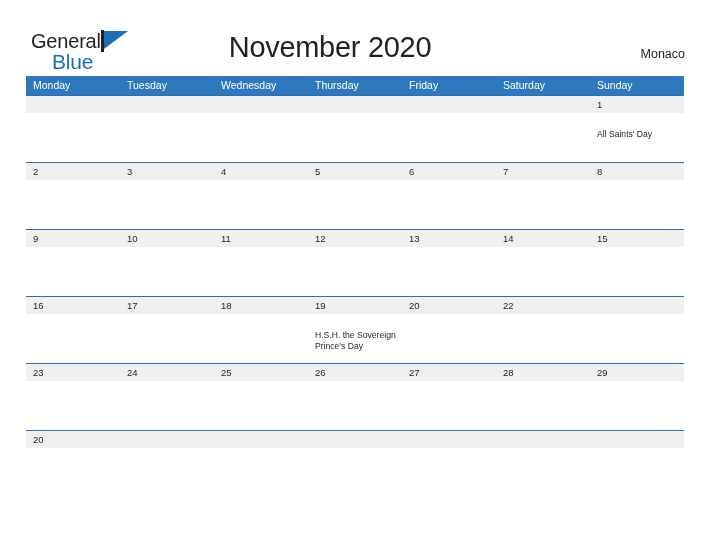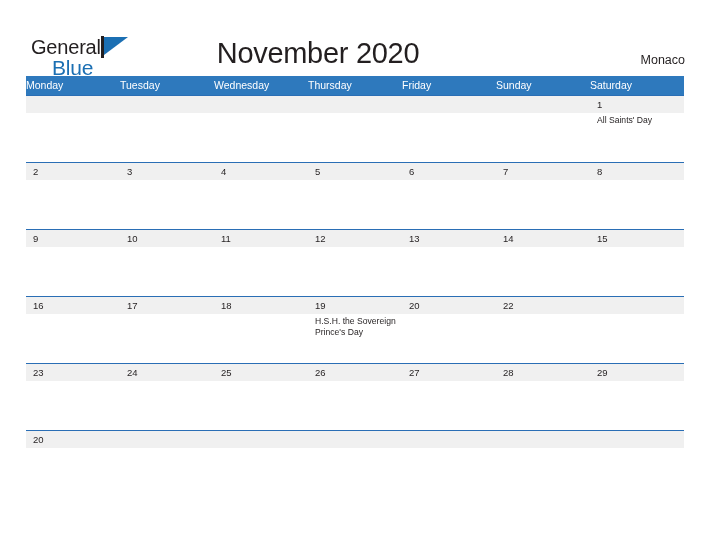--- a/index.html
+++ b/index.html
@@ -21,21 +21,20 @@
     height: 550px;
   }
 
   
   .header {
     position: absolute;
     left: 0;
     top: 0;
     width: 712px;
     height: 76px;
-    margin-top: 6px;
   }
 
   .logo {
     position: absolute;
     left: 31px;
     top: 30px;
     width: 95px;
     height: 46px;
   }
   .logo-row1 {
@@ -86,21 +85,21 @@
     font-weight: 400;
     color: #1b6fb3;
     letter-spacing: -0.2px;
     line-height: 24px;
     padding-right: 12px;
     box-sizing: border-box;
   }
 
   .title {
     position: absolute;
-    left: 0;
+    left: 12px;
     top: 31px;
     width: 636px;
     text-align: center;
     font-size: 29px;
     font-weight: 400;
     color: #231f20;
     letter-spacing: -0.3px;
   }
 
   .region {
@@ -122,20 +121,21 @@
 
   .weekday-row {
     display: flex;
     width: 658px;
     height: 19px;
     background: #2e79bd;
   }
   .weekday-cell {
     width: 94px;
     box-sizing: border-box;
+    padding-left: 7px;
     color: #ffffff;
     font-size: 10.5px;
     line-height: 19px;
     font-weight: 400;
     white-space: nowrap;
     overflow: hidden;
   }
 
   .week-row {
     width: 658px;
@@ -166,21 +166,21 @@
     line-height: 14px;
     color: #231f20;
     font-weight: 400;
     height: 15px;
   }
   .day-event {
     font-size: 8.6px;
     line-height: 11.2px;
     color: #231f20;
     padding-right: 6px;
-    padding-top: 2px;
+    padding-top: 16px;
     word-wrap: break-word;
   }
 </style>
 </head>
 <body>
 
 <div class="page">
 
   <div class="header">
 
@@ -201,22 +201,22 @@
   </div>
 
   <div class="calendar">
 
     <div class="weekday-row">
       <div class="weekday-cell">Monday</div>
       <div class="weekday-cell">Tuesday</div>
       <div class="weekday-cell">Wednesday</div>
       <div class="weekday-cell">Thursday</div>
       <div class="weekday-cell">Friday</div>
+      <div class="weekday-cell">Saturday</div>
       <div class="weekday-cell">Sunday</div>
-      <div class="weekday-cell">Saturday</div>
     </div>
 
     <div class="week-row h-tall">
       <div class="day-strip">
         <div class="day-cell">
           <div class="day-num"></div>
           <div class="day-event"></div>
         </div>
         <div class="day-cell">
           <div class="day-num"></div>

